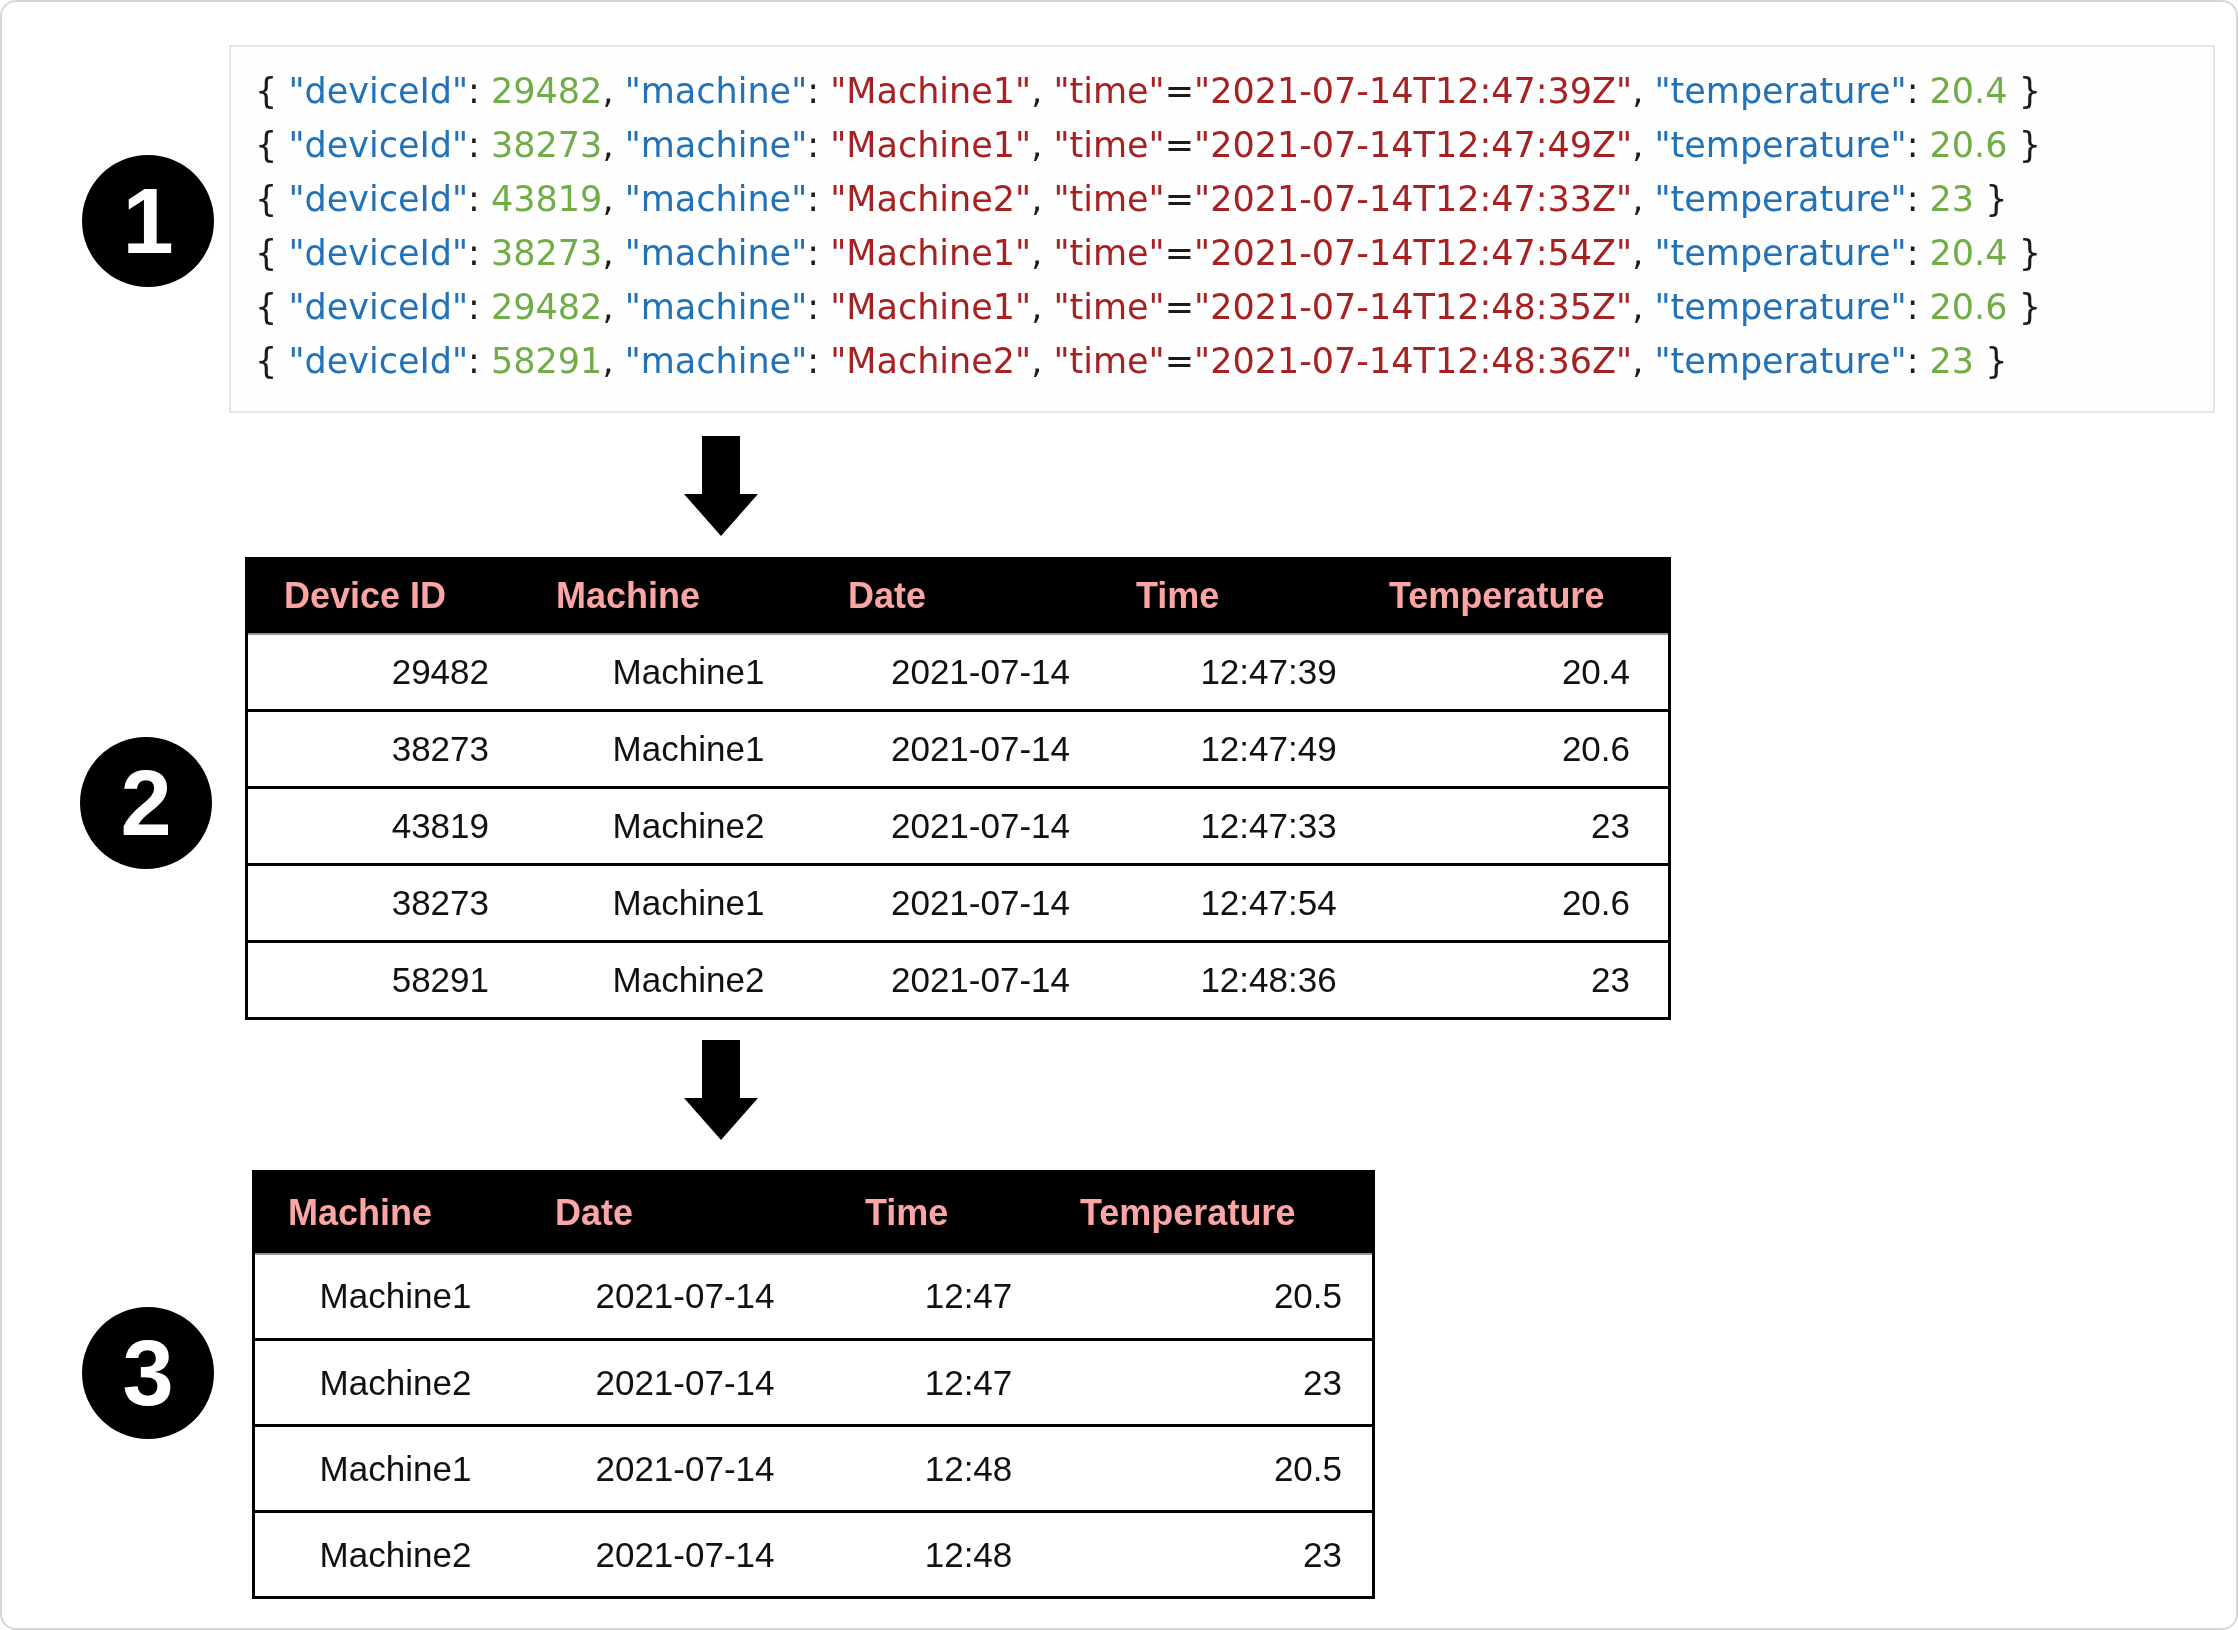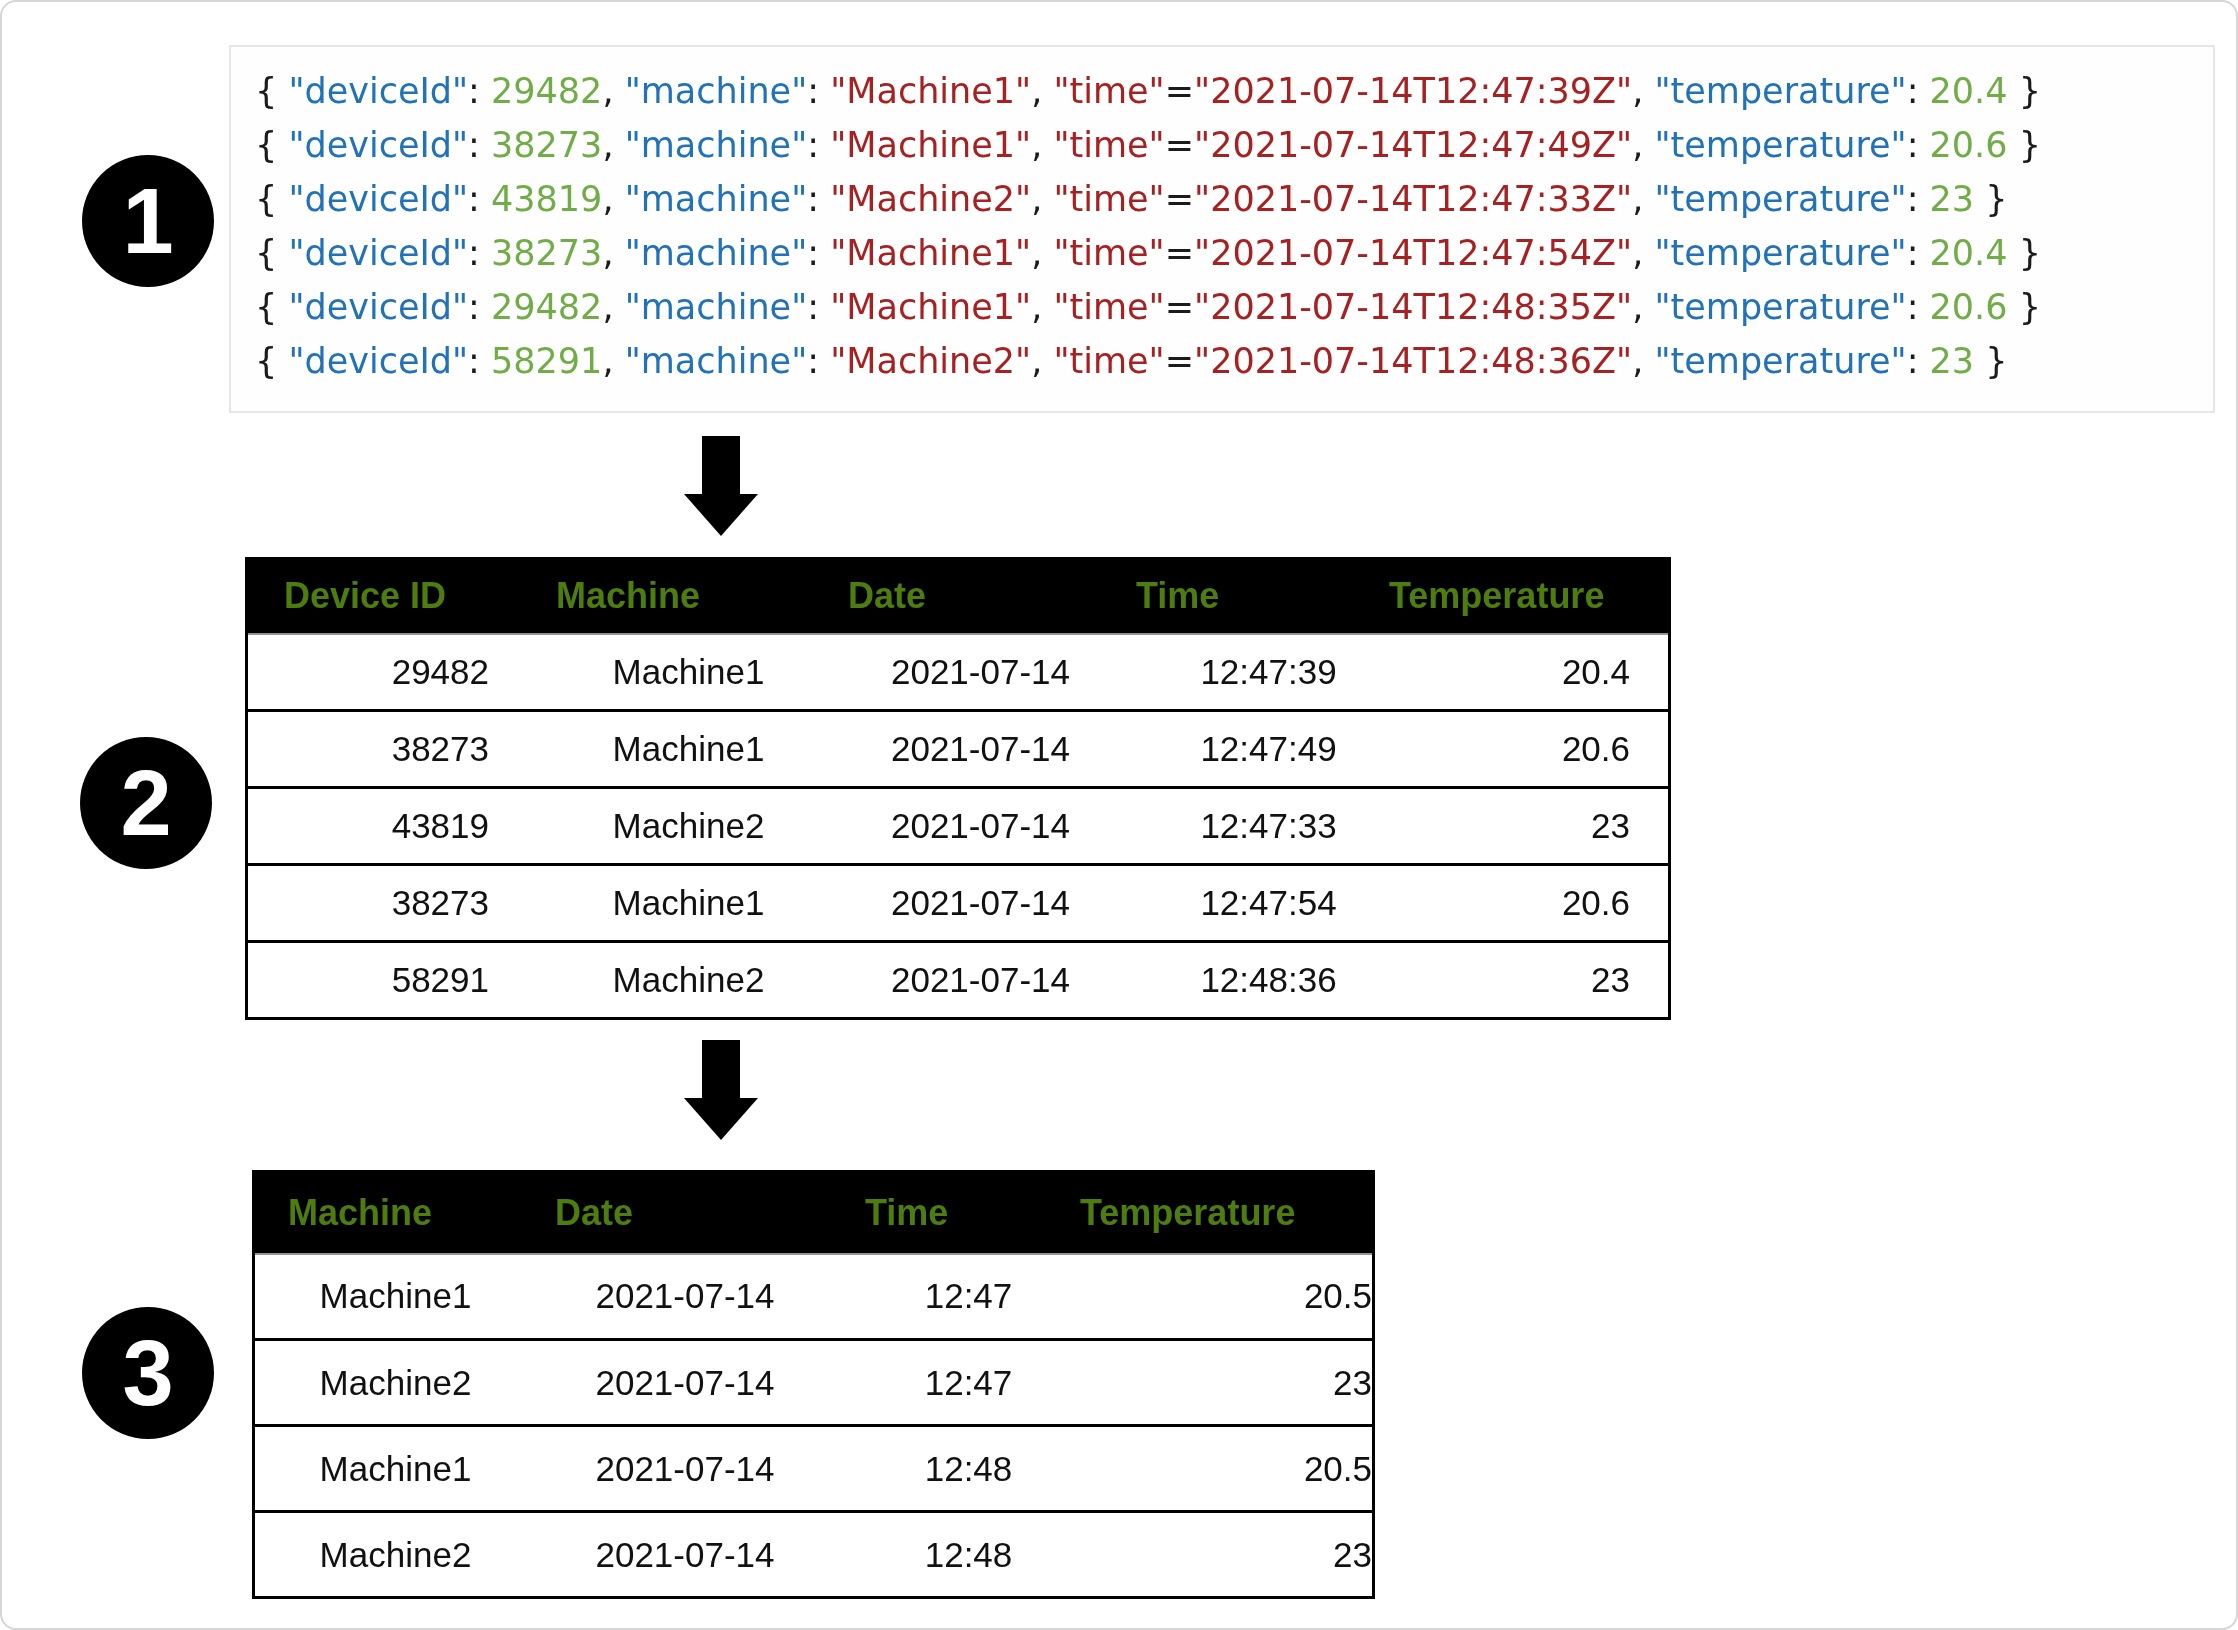--- a/index.html
+++ b/index.html
@@ -52,21 +52,21 @@
     border-left:37px solid transparent;border-right:37px solid transparent;
     border-top:42px solid #000;}
 
   
   table.data-table{
     position:absolute;
     border-collapse:collapse;table-layout:fixed;
     background:#fff;border:3px solid #000;
   }
   table.data-table th{
-    background:#000;color:#4d7c0f;font-weight:bold;text-align:left;
+    background:#000;color:#fca5a5;font-weight:bold;text-align:left;
     font-size:36px;padding:0;
   }
   table.data-table td{
     color:#111;font-size:35px;text-align:center;padding:0;
     background:#fff;
   }
   table.data-table tbody tr{border-top:3px solid #000;}
   table.data-table tbody tr:first-child{border-top:2px solid #949494;}
 
   
@@ -93,21 +93,21 @@
   .t3 tbody tr{height:86px;}
   .t3 .c0{width:215px;}
   .t3 .c1{width:260px;}
   .t3 .c2{width:195px;}
   .t3 .c3{width:292px;}
   .t3 th.c0,.t3 td.c0{padding-left:33px;}
   .t3 th.c1,.t3 td.c1{padding-left:52px;}
   .t3 th.c2{padding-left:50px;}
   .t3 td.c2{padding-left:62px;}
   .t3 th.c3{padding-left:20px;}
-  .t3 td.c3{text-align:right;}
+  .t3 td.c3{text-align:right;padding-right:30px;}
 </style>
 </head>
 <body>
 
 <div class="canvas">
 
   <div class="badge badge-1">
     <span>1</span>
   </div>
 

